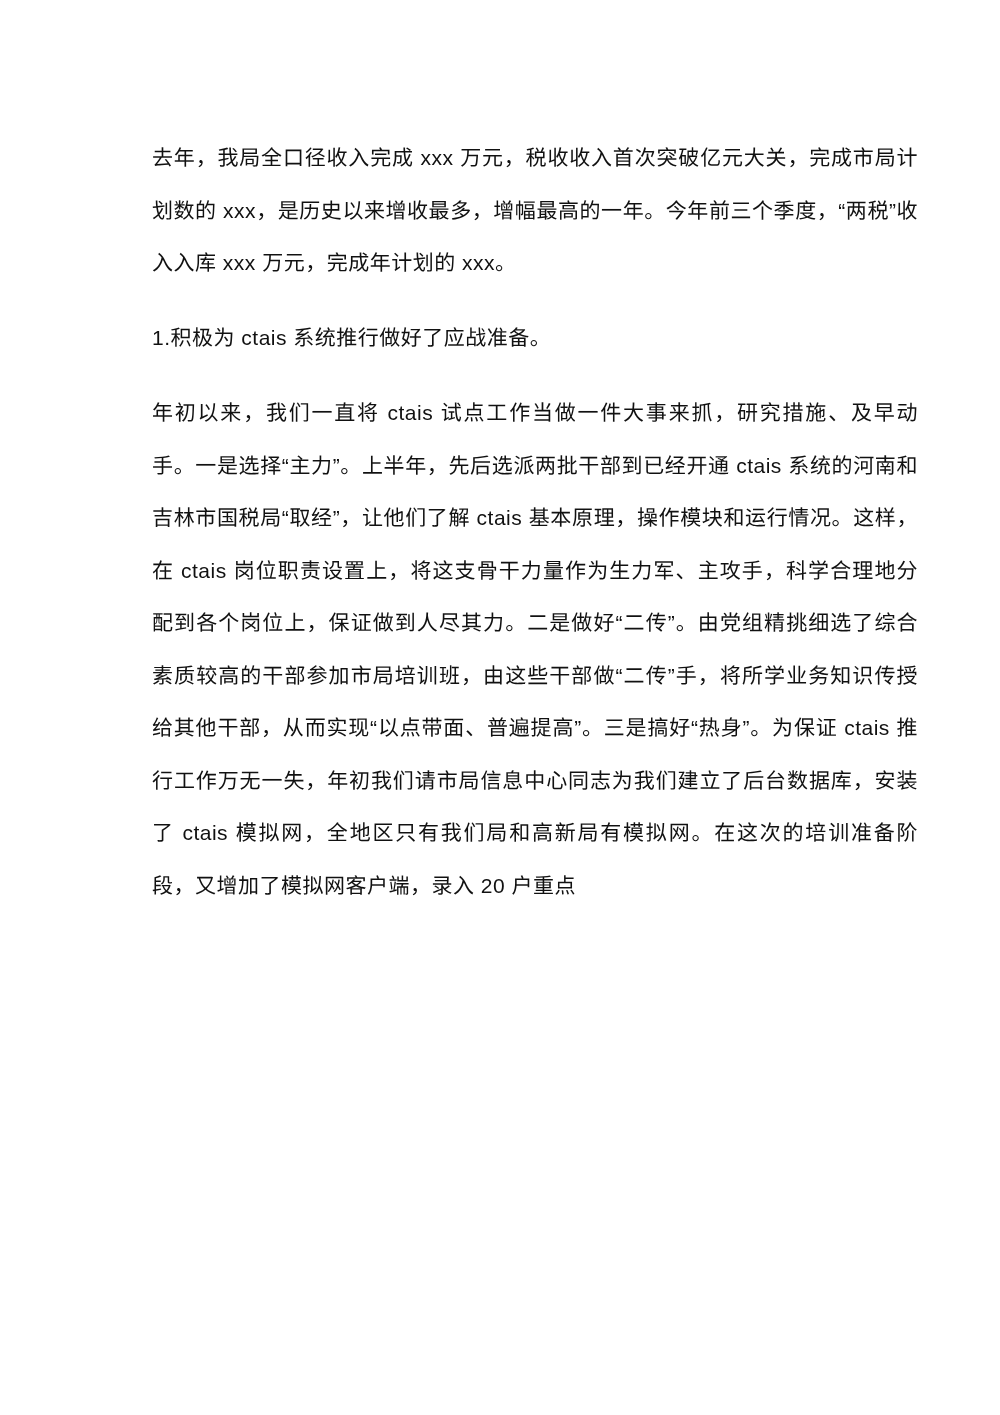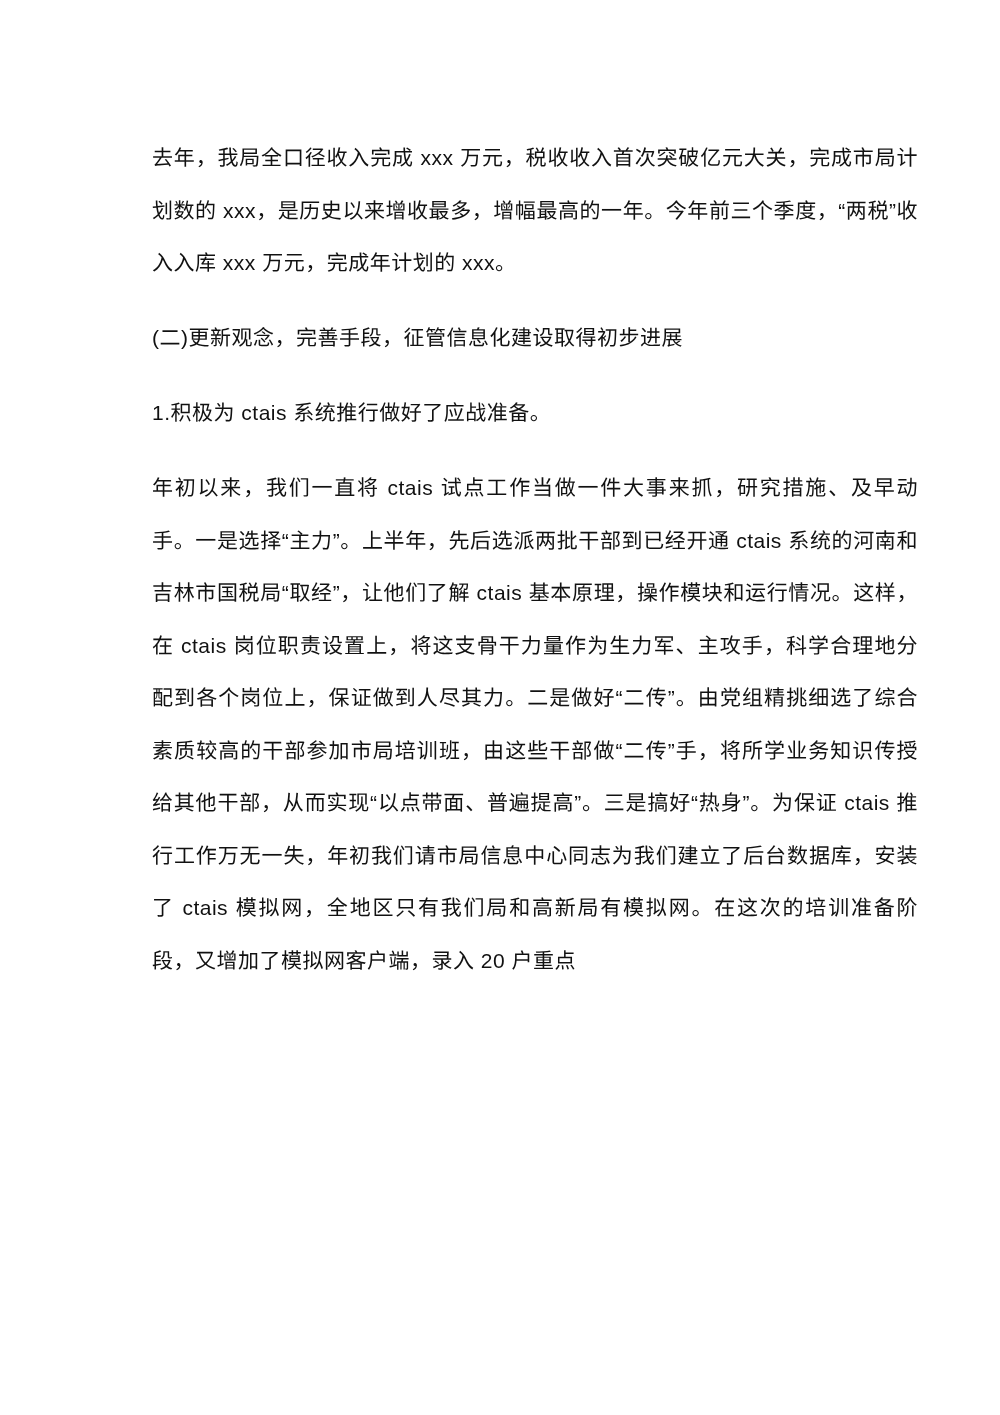--- a/index.html
+++ b/index.html
@@ -32,19 +32,18 @@
     letter-spacing: 0.5px;
     word-break: break-all;
   }
 </style>
 </head>
 <body>
 
 <div class="page">
   <p class="para">去年，我局全口径收入完成 xxx 万元，税收收入首次突破亿元大关，完成市局计划数的 xxx，是历史以来增收最多，增幅最高的一年。今年前三个季度，“两税”收入入库 xxx 万元，完成年计划的 xxx。</p>
 
-  <p class="para">(二)更新观念，完善手段，征管信息化建设取得初步进展</p>
 
 
   <p class="para">1.积极为 ctais 系统推行做好了应战准备。</p>
 
   <p class="para">年初以来，我们一直将 ctais 试点工作当做一件大事来抓，研究措施、及早动手。一是选择“主力”。上半年，先后选派两批干部到已经开通 ctais 系统的河南和吉林市国税局“取经”，让他们了解 ctais 基本原理，操作模块和运行情况。这样，在 ctais 岗位职责设置上，将这支骨干力量作为生力军、主攻手，科学合理地分配到各个岗位上，保证做到人尽其力。二是做好“二传”。由党组精挑细选了综合素质较高的干部参加市局培训班，由这些干部做“二传”手，将所学业务知识传授给其他干部，从而实现“以点带面、普遍提高”。三是搞好“热身”。为保证 ctais 推行工作万无一失，年初我们请市局信息中心同志为我们建立了后台数据库，安装了 ctais 模拟网，全地区只有我们局和高新局有模拟网。在这次的培训准备阶段，又增加了模拟网客户端，录入 20 户重点</p>
 </div>
 
 </body></html>

